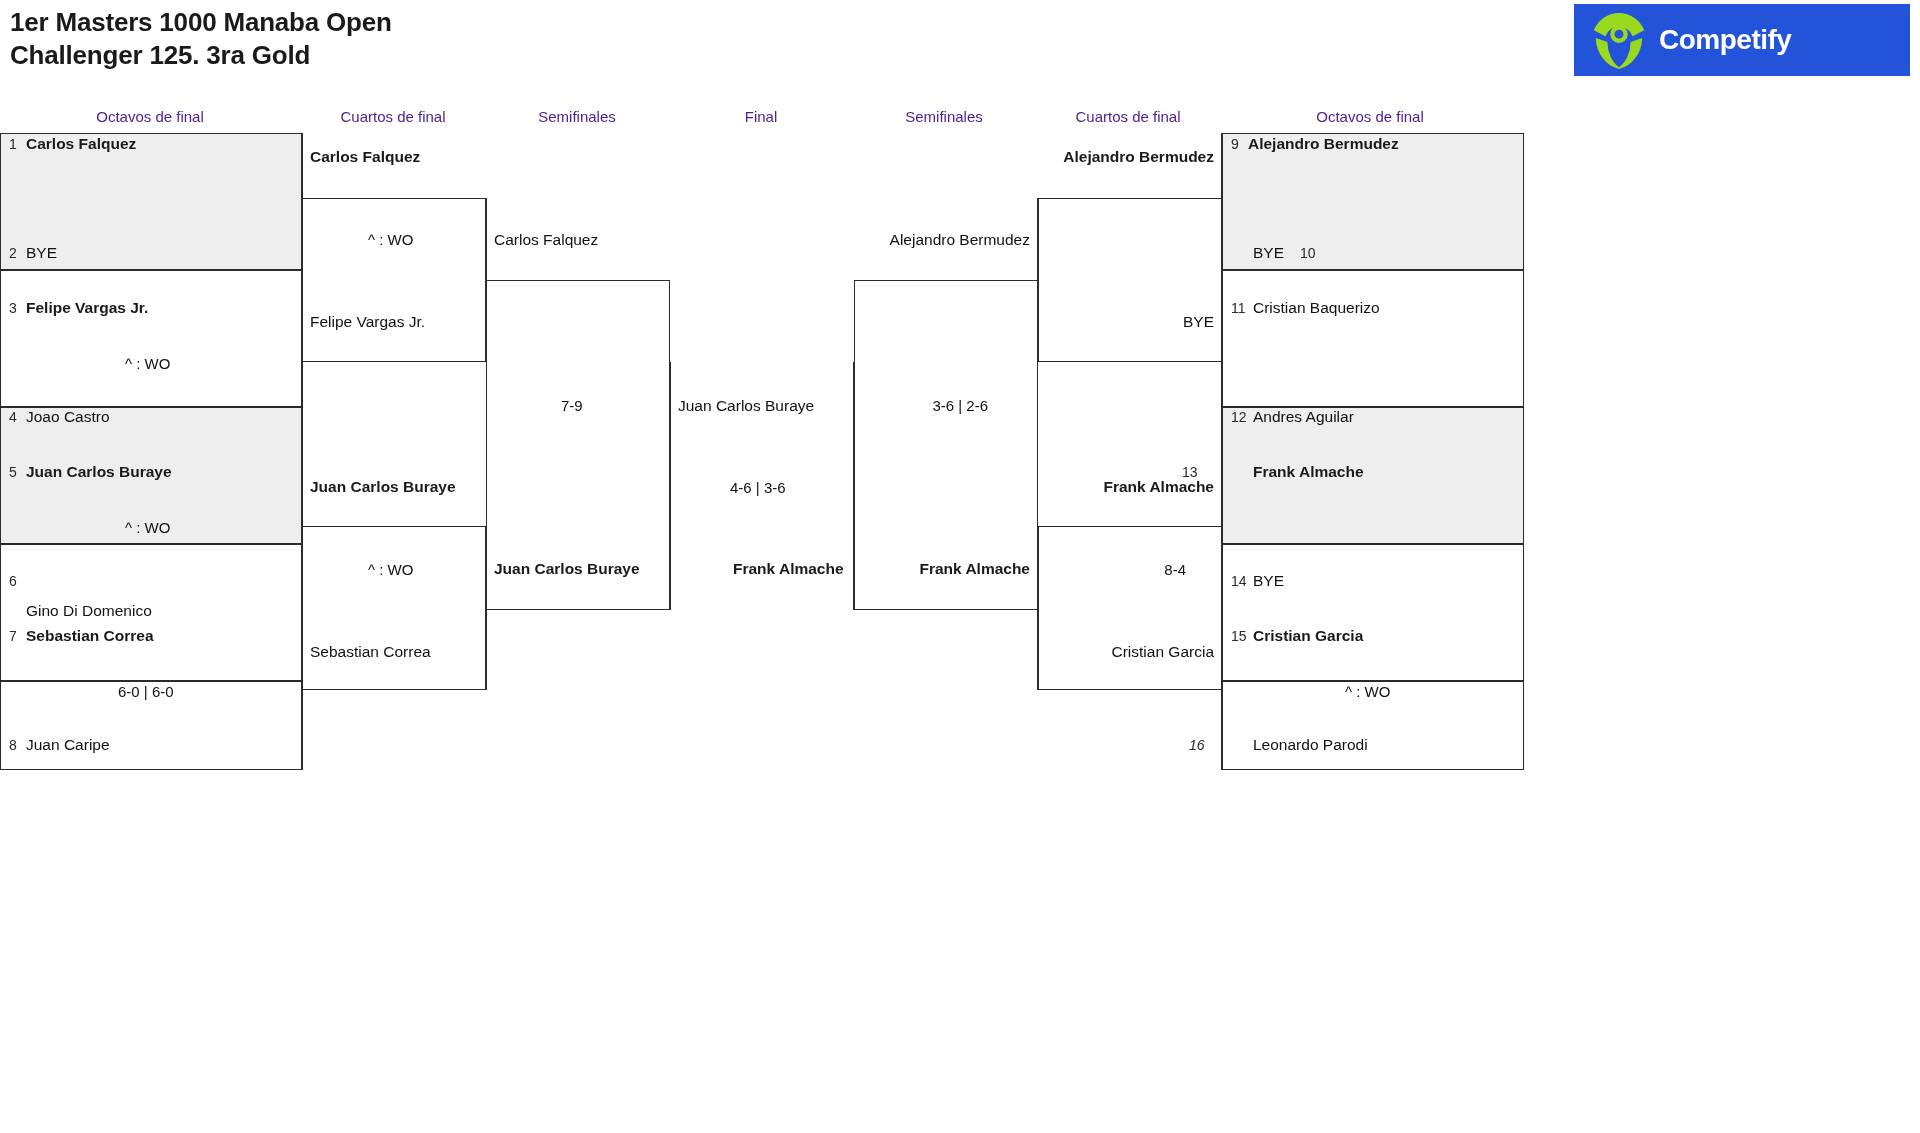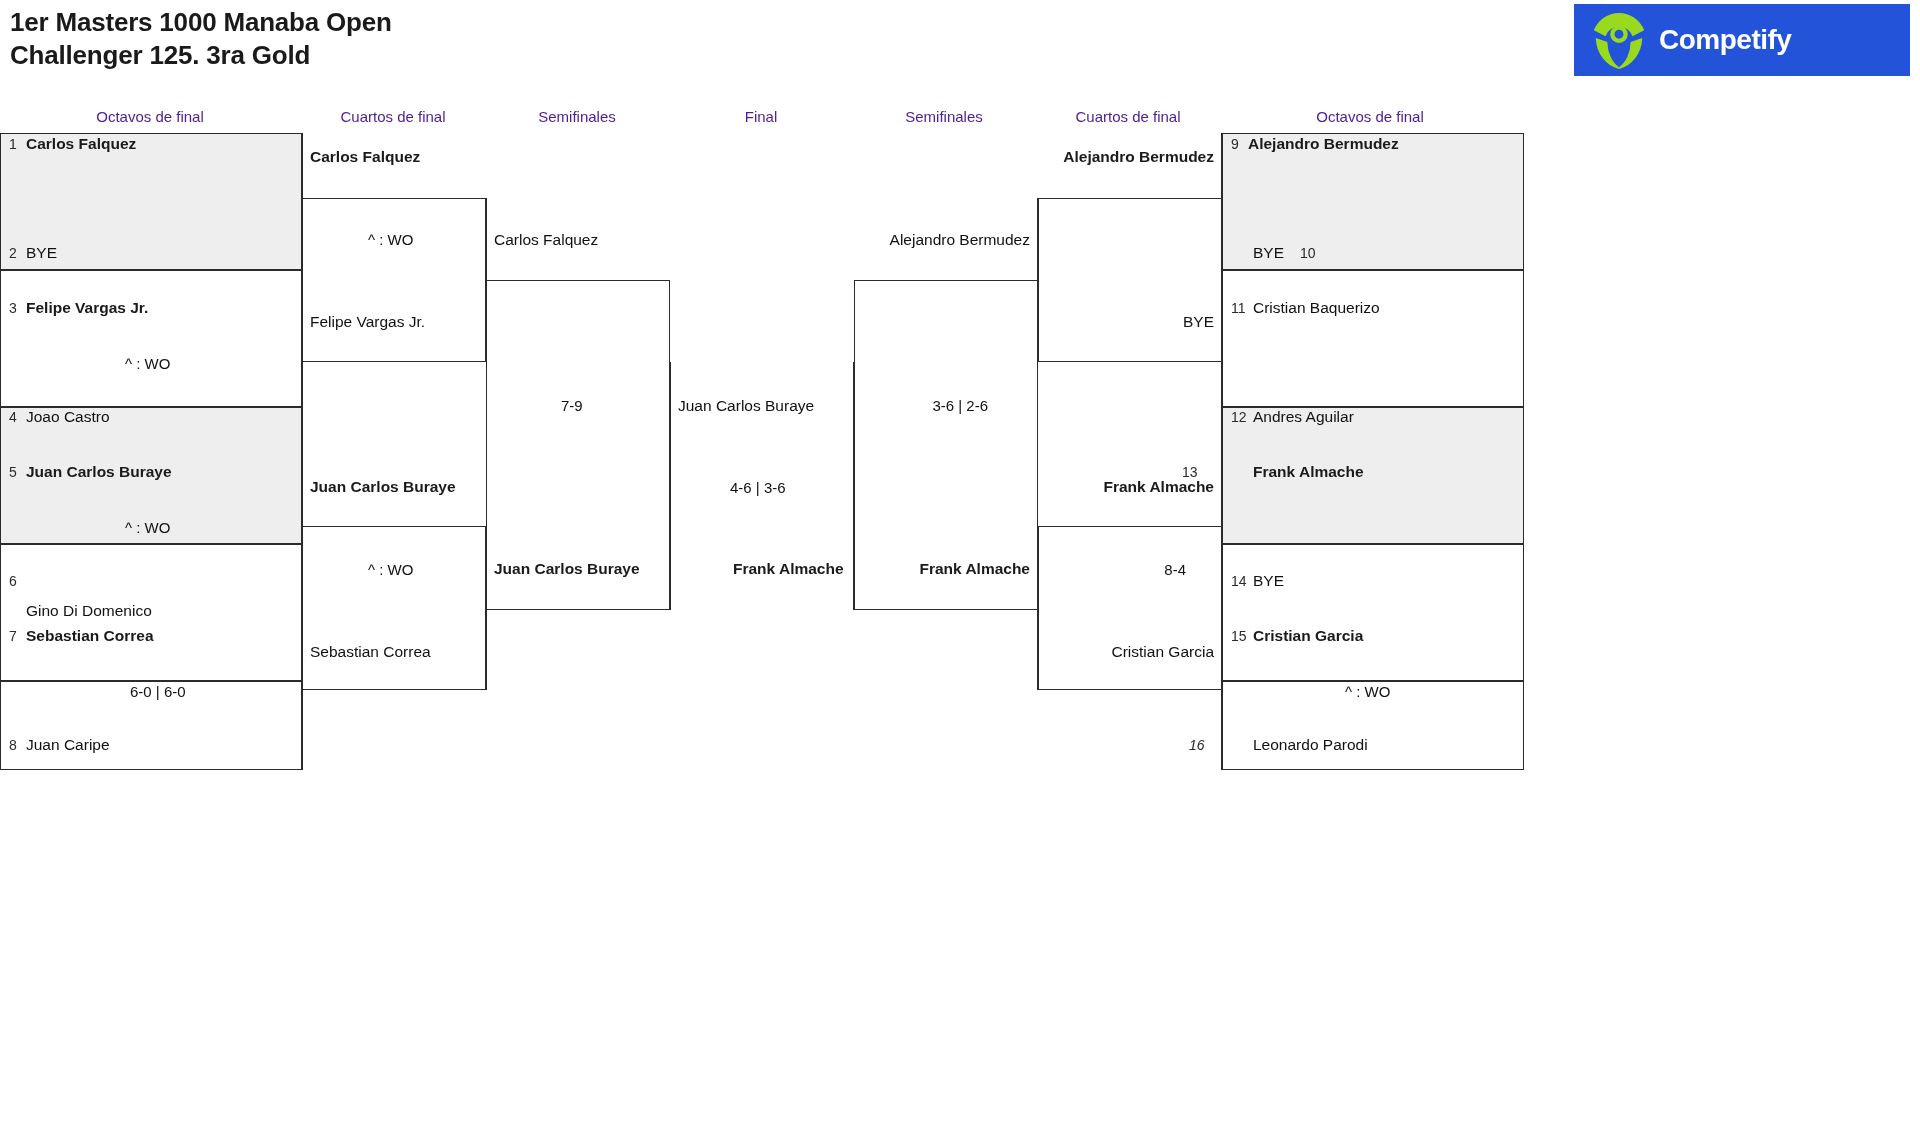--- a/index.html
+++ b/index.html
@@ -113,21 +113,21 @@
 <span class="sd" style="left:9px;top:465px;">5</span>
 <span class="nm w" style="left:26px;top:464px;">Juan Carlos Buraye</span>
 <span class="sd" style="left:9px;top:574px;">6</span>
 <span class="nm l" style="left:26px;top:603px;">Gino Di Domenico</span>
 <span class="sc" style="left:125px;top:520px;">^ : WO</span>
 
 <span class="sd" style="left:9px;top:629px;">7</span>
 <span class="nm w" style="left:26px;top:628px;">Sebastian Correa</span>
 <span class="sd" style="left:9px;top:738px;">8</span>
 <span class="nm l" style="left:26px;top:737px;">Juan Caripe</span>
-<span class="sc" style="left:118px;top:684px;margin-left:12px;">6-0 | 6-0</span>
+<span class="sc" style="left:118px;top:684px;">6-0 | 6-0</span>
 
 <div class="bx ln-l ln-t ln-b ln-r" style="left:302px;top:198px;width:184px;height:164px;"></div>
 <div class="bx ln-l ln-t ln-b ln-r" style="left:302px;top:526px;width:184px;height:164px;"></div>
 
 <div class="bx ln-l" style="left:302px;top:133px;width:1px;height:65px;"></div>
 <div class="bx ln-l" style="left:302px;top:362px;width:1px;height:164px;"></div>
 <div class="bx ln-l" style="left:302px;top:690px;width:1px;height:80px;"></div>
 
 <span class="nm w" style="left:310px;top:149px;">Carlos Falquez</span>
 <span class="nm l" style="left:310px;top:314px;">Felipe Vargas Jr.</span>

